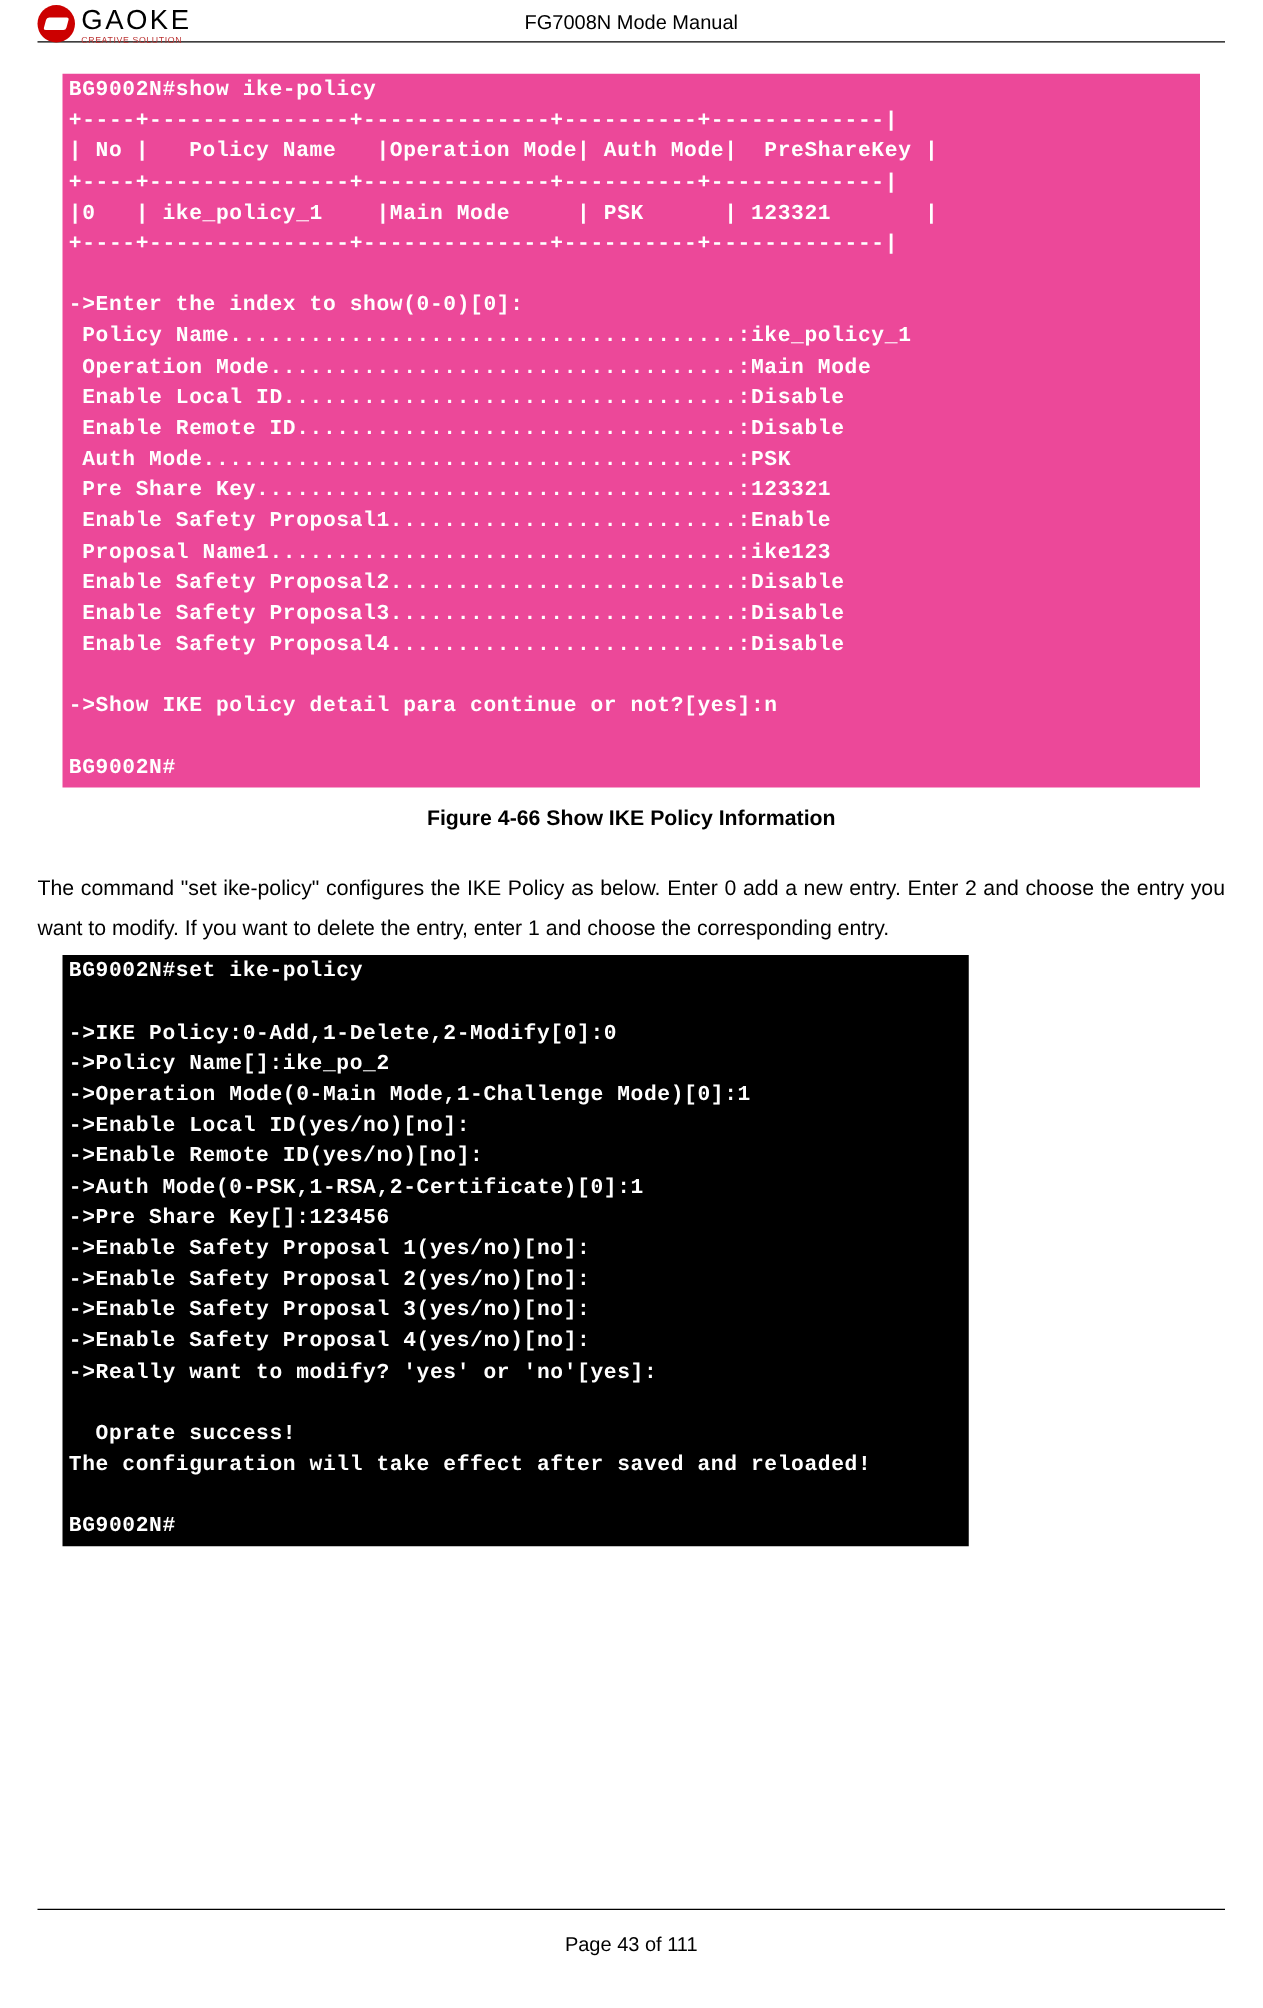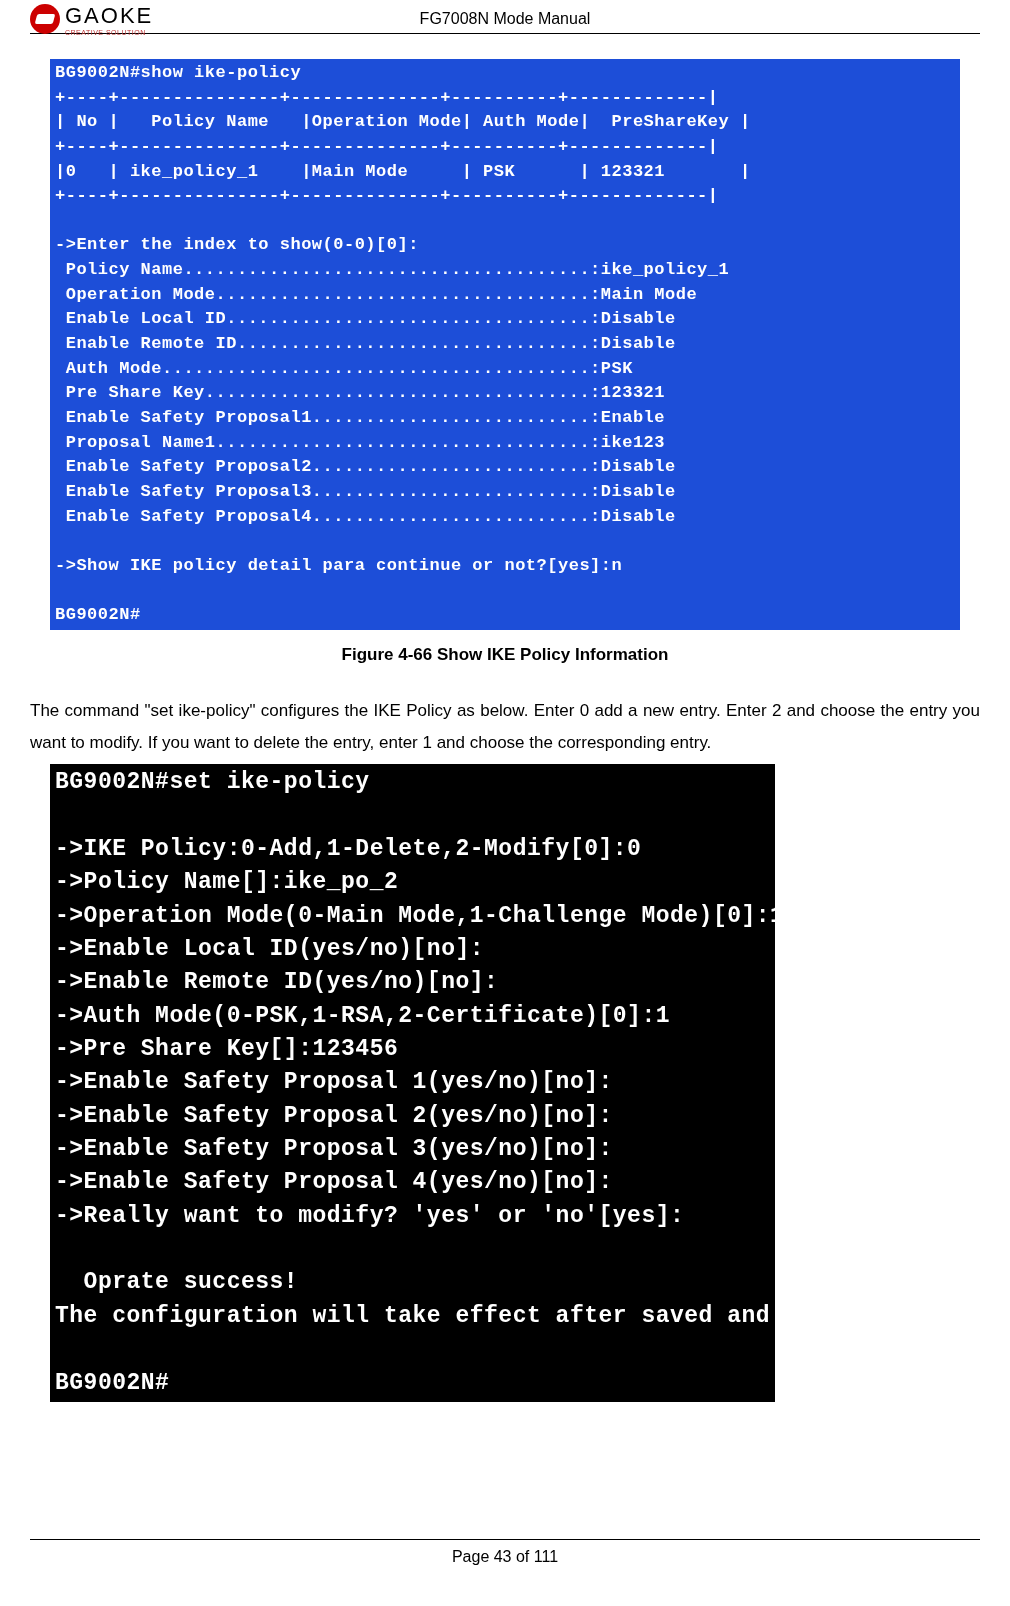--- a/index.html
+++ b/index.html
@@ -56,36 +56,36 @@
     .logo-tagline {
       font-size: 7px;
       color: #b33;
       letter-spacing: 0.5px;
     }
     .header-title {
       margin: 0 auto;
       font-size: 16px;
     }
     .terminal {
-      background: #1d4ed8;
+      background: #ec4899;
       color: #fff;
       font-family: "Courier New", monospace;
       font-size: 17px;
       font-weight: bold;
       line-height: 1.45;
       padding: 2px 5px;
       white-space: pre;
       margin: 25px 20px 15px 20px;
       letter-spacing: 0.5px;
     }
     .terminal2 {
       background: #000;
       color: #fff;
       font-family: "Courier New", monospace;
-      font-size: 23px;
+      font-size: 17px;
       font-weight: bold;
       line-height: 1.45;
       padding: 2px 5px;
       white-space: pre;
       margin: 5px 20px 15px 20px;
       letter-spacing: 0.5px;
       width: 715px;
     }
     .figure-caption {
       text-align: center;
@@ -100,21 +100,21 @@
       margin: 0 0 5px 0;
     }
     .footer {
       position: absolute;
       bottom: 40px;
       left: 0;
       right: 0;
       text-align: center;
       font-size: 16px;
       border-top: 1px solid #000;
-      padding-top: 8px;
+      padding-top: 20px;
       margin: 0 30px;
     }
   </style>
 </head>
 <body>
 
 <div class="page">
   <div class="header">
     <div class="logo">
       <div class="logo-icon"></div>

